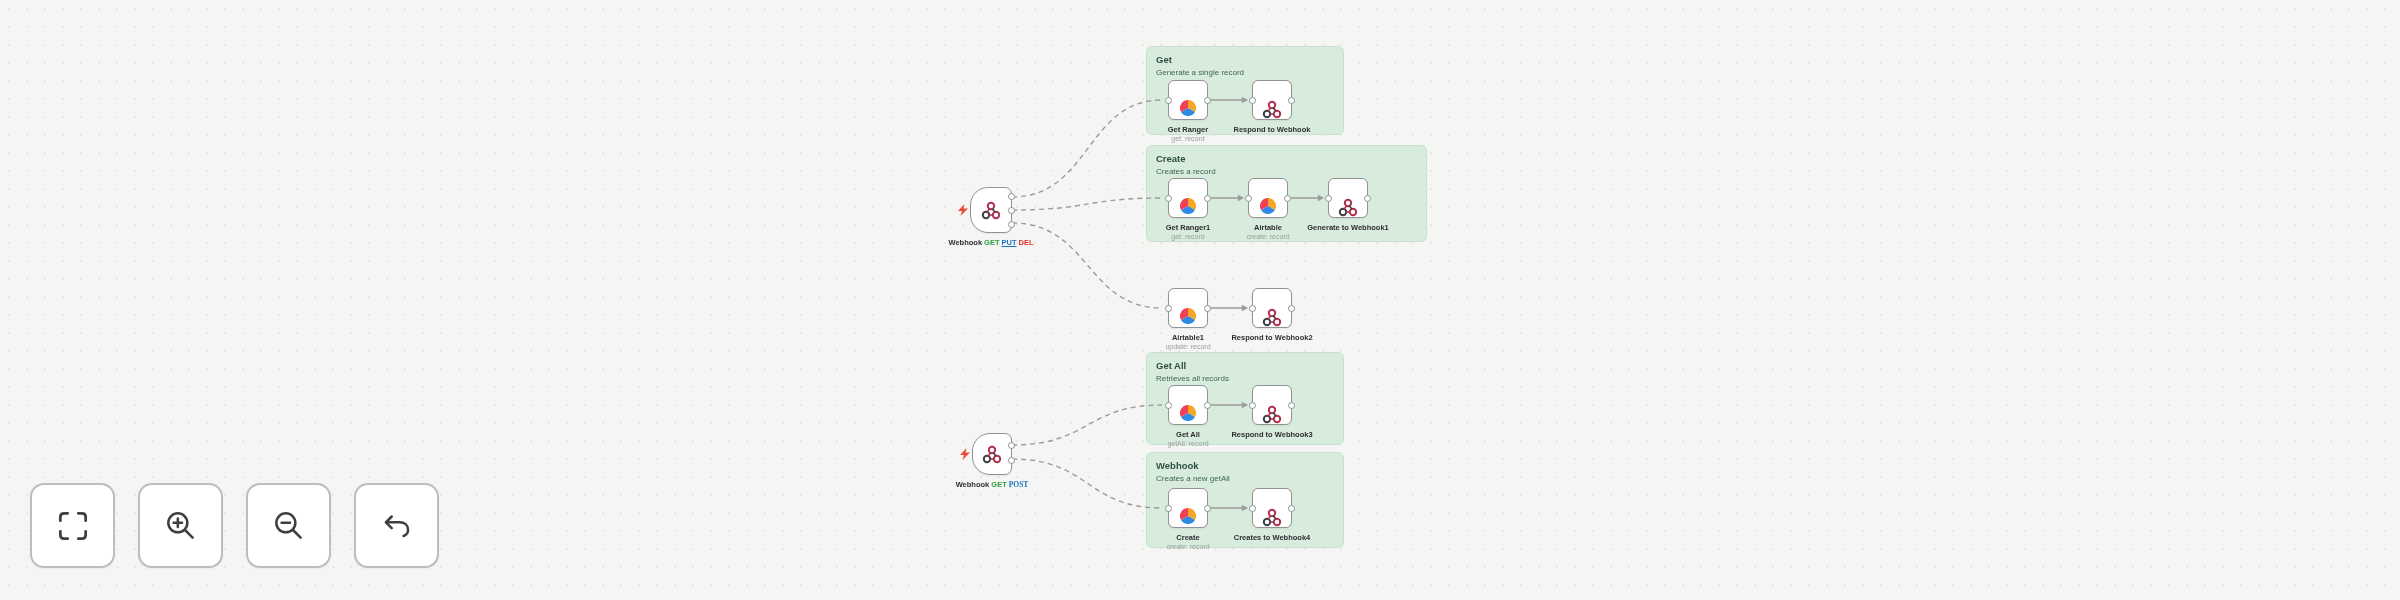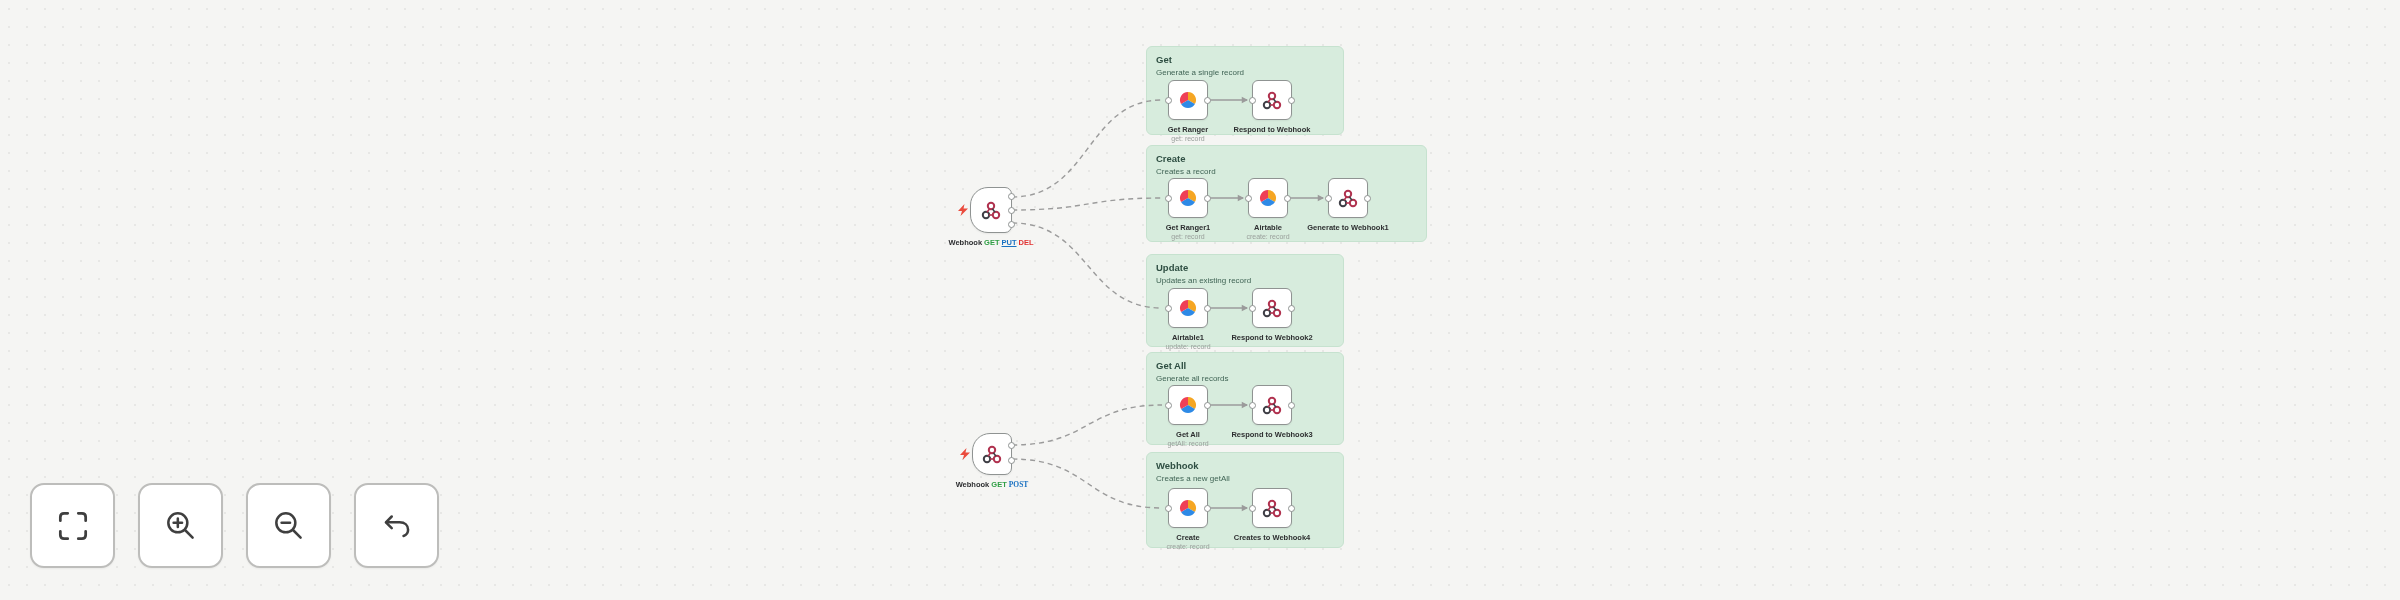--- a/index.html
+++ b/index.html
@@ -23,21 +23,21 @@
   .sticky-title { font-size:9.5px; font-weight:bold; color:#2f4f43; margin-bottom:3px; }
   .sticky-sub { font-size:8px; color:#3f6354; }
   
   #wires { position:absolute; inset:0; z-index:2; }
   .wire { fill:none; stroke:#9b9b9b; stroke-width:1.4; }
   .wire.dashed { stroke-dasharray:5 4; }
   
   .node {
     position:absolute; width:40px; height:40px; background:#fff;
     border:1.6px solid #8f9392; border-radius:6px; z-index:3;
-    display:flex; align-items:center; justify-content:center;
+    display:flex; align-items:flex-end; justify-content:center;
     box-shadow:0 1px 2px rgba(0,0,0,.06);
   }
   .trigger {
     position:absolute; background:#fff; border:1.6px solid #8f9392;
     border-radius:18px 7px 7px 18px; z-index:3;
     display:flex; align-items:center; justify-content:center;
     box-shadow:0 1px 2px rgba(0,0,0,.06);
   }
   .dot {
     position:absolute; width:7px; height:7px; border-radius:50%;
@@ -102,27 +102,23 @@
 <div id="canvas">
 
   <div class="sticky" style="left:1146px; top:46px; width:198px; height:89px">
     <div class="sticky-title">Get</div>
     <div class="sticky-sub">Generate a single record</div>
   </div>
   <div class="sticky" style="left:1146px; top:145px; width:281px; height:97px">
     <div class="sticky-title">Create</div>
     <div class="sticky-sub">Creates a record</div>
   </div>
-  <div class="sticky" style="left:1146px; top:254px; width:198px; height:93px">
-    <div class="sticky-title">Update</div>
-    <div class="sticky-sub">Updates an existing record</div>
-  </div>
   <div class="sticky" style="left:1146px; top:352px; width:198px; height:93px">
     <div class="sticky-title">Get All</div>
-    <div class="sticky-sub">Generate all records</div>
+    <div class="sticky-sub">Retrieves all records</div>
   </div>
   <div class="sticky" style="left:1146px; top:452px; width:198px; height:96px">
     <div class="sticky-title">Webhook</div>
     <div class="sticky-sub">Creates a new getAll</div>
   </div>
 
   <svg id="wires" width="2400" height="600">
     <path class="wire dashed" d="M1012 197 C 1090 197, 1086 100, 1162 100"></path>
     <path class="wire dashed" d="M1012 210 C 1090 210, 1086 198, 1162 198"></path>
     <path class="wire dashed" d="M1012 223 C 1090 223, 1086 308, 1162 308"></path>

